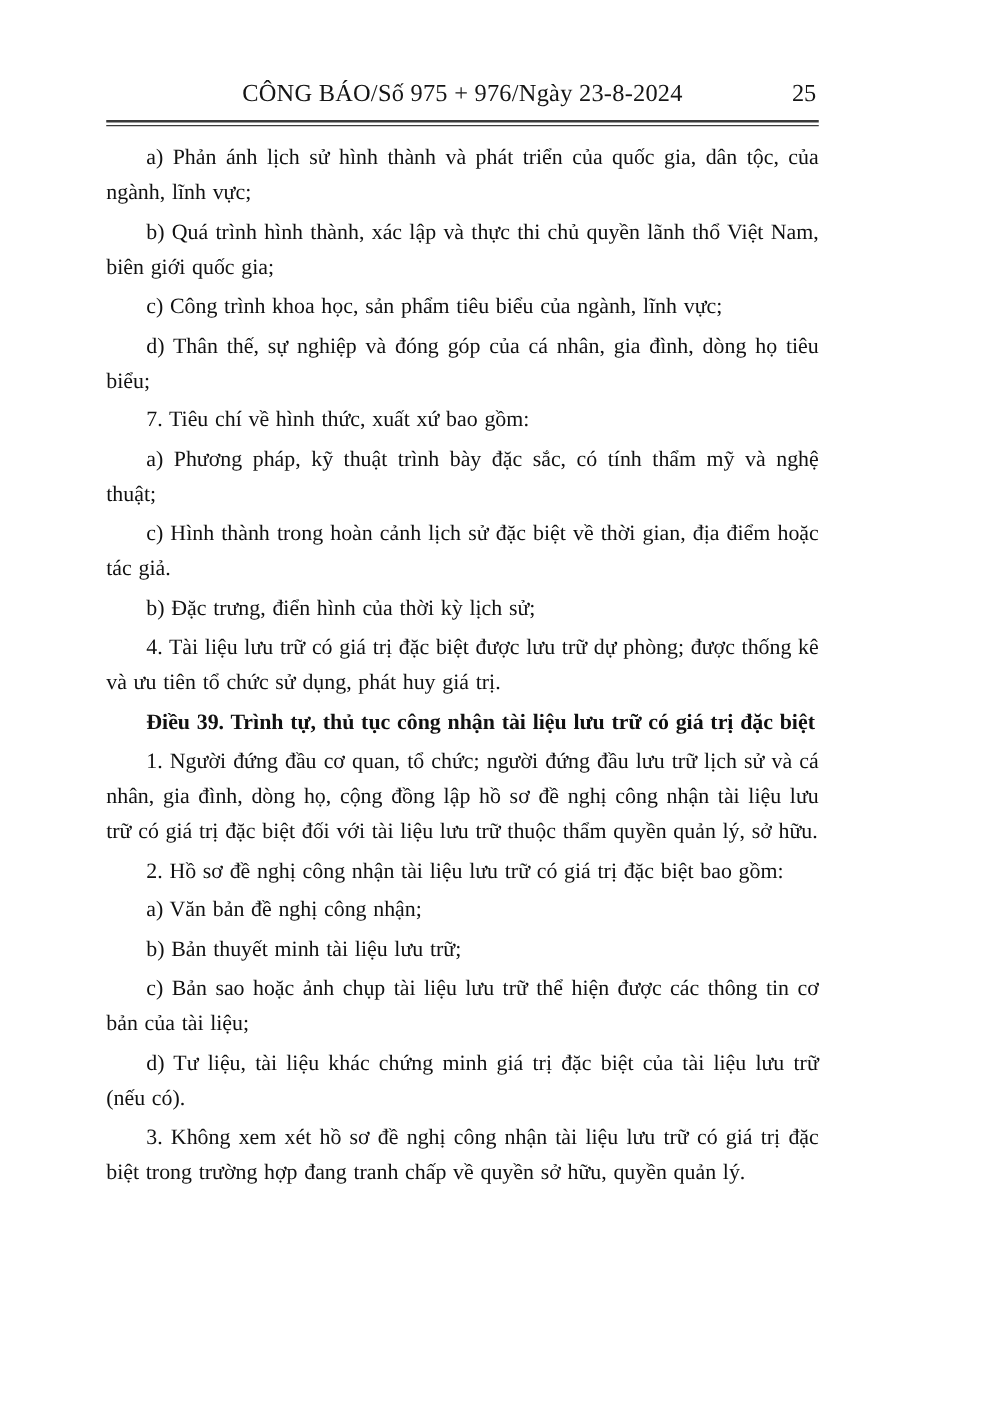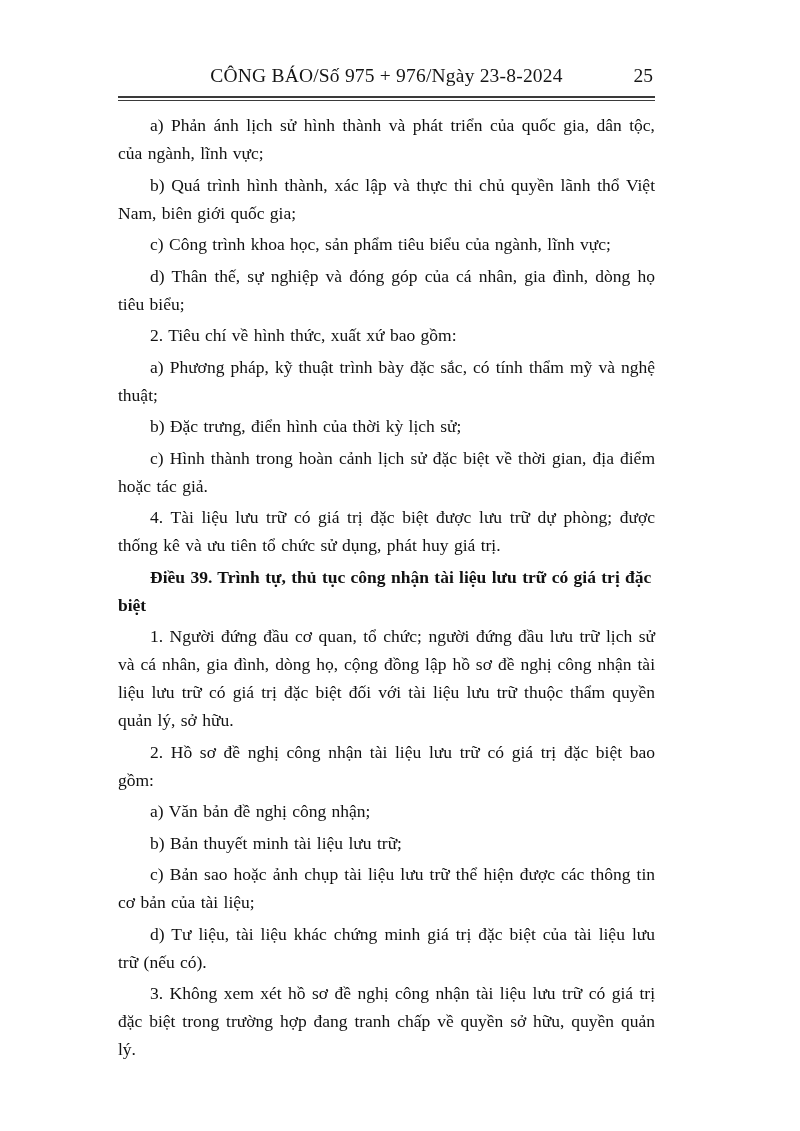--- a/index.html
+++ b/index.html
@@ -8,21 +8,21 @@
     width: 800px;
     height: 1131px;
     font-family: "Liberation Serif", "DejaVu Serif", serif;
     color: #111111;
     overflow: hidden;
   }
   .page {
     width: 740px;
     height: 1131px;
     background: #ffffff;
-    padding: 62px 85px 0 118px;
+    padding: 62px 85px 0 85px;
     position: relative;
   }
   .header-row {
     position: relative;
     height: 27px;
     font-size: 19.5px;
     line-height: 27px;
     color: #151515;
   }
   .header-title {
@@ -66,24 +66,24 @@
     <span class="page-number">25</span>
   </div>
 
   <div class="double-rule"></div>
 
   <div class="doc-body">
       <p class="para">a) Phản ánh lịch sử hình thành và phát triển của quốc gia, dân tộc, của ngành, lĩnh vực;</p>
       <p class="para">b) Quá trình hình thành, xác lập và thực thi chủ quyền lãnh thổ Việt Nam, biên giới quốc gia;</p>
       <p class="para">c) Công trình khoa học, sản phẩm tiêu biểu của ngành, lĩnh vực;</p>
       <p class="para">d) Thân thế, sự nghiệp và đóng góp của cá nhân, gia đình, dòng họ tiêu biểu;</p>
-      <p class="para">2. Tiêu chí về hình thức, xuất xứ bao gồm:</p>
+      <p class="para">7. Tiêu chí về hình thức, xuất xứ bao gồm:</p>
       <p class="para">a) Phương pháp, kỹ thuật trình bày đặc sắc, có tính thẩm mỹ và nghệ thuật;</p>
+      <p class="para">c) Hình thành trong hoàn cảnh lịch sử đặc biệt về thời gian, địa điểm hoặc tác giả.</p>
       <p class="para">b) Đặc trưng, điển hình của thời kỳ lịch sử;</p>
-      <p class="para">c) Hình thành trong hoàn cảnh lịch sử đặc biệt về thời gian, địa điểm hoặc tác giả.</p>
       <p class="para">4. Tài liệu lưu trữ có giá trị đặc biệt được lưu trữ dự phòng; được thống kê và ưu tiên tổ chức sử dụng, phát huy giá trị.</p>
       <p class="para heading">Điều 39. Trình tự, thủ tục công nhận tài liệu lưu trữ có giá trị đặc biệt</p>
       <p class="para">1. Người đứng đầu cơ quan, tổ chức; người đứng đầu lưu trữ lịch sử và cá nhân, gia đình, dòng họ, cộng đồng lập hồ sơ đề nghị công nhận tài liệu lưu trữ có giá trị đặc biệt đối với tài liệu lưu trữ thuộc thẩm quyền quản lý, sở hữu.</p>
       <p class="para">2. Hồ sơ đề nghị công nhận tài liệu lưu trữ có giá trị đặc biệt bao gồm:</p>
       <p class="para">a) Văn bản đề nghị công nhận;</p>
       <p class="para">b) Bản thuyết minh tài liệu lưu trữ;</p>
       <p class="para">c) Bản sao hoặc ảnh chụp tài liệu lưu trữ thể hiện được các thông tin cơ bản của tài liệu;</p>
       <p class="para">d) Tư liệu, tài liệu khác chứng minh giá trị đặc biệt của tài liệu lưu trữ (nếu có).</p>
       <p class="para">3. Không xem xét hồ sơ đề nghị công nhận tài liệu lưu trữ có giá trị đặc biệt trong trường hợp đang tranh chấp về quyền sở hữu, quyền quản lý.</p>
     </div>

